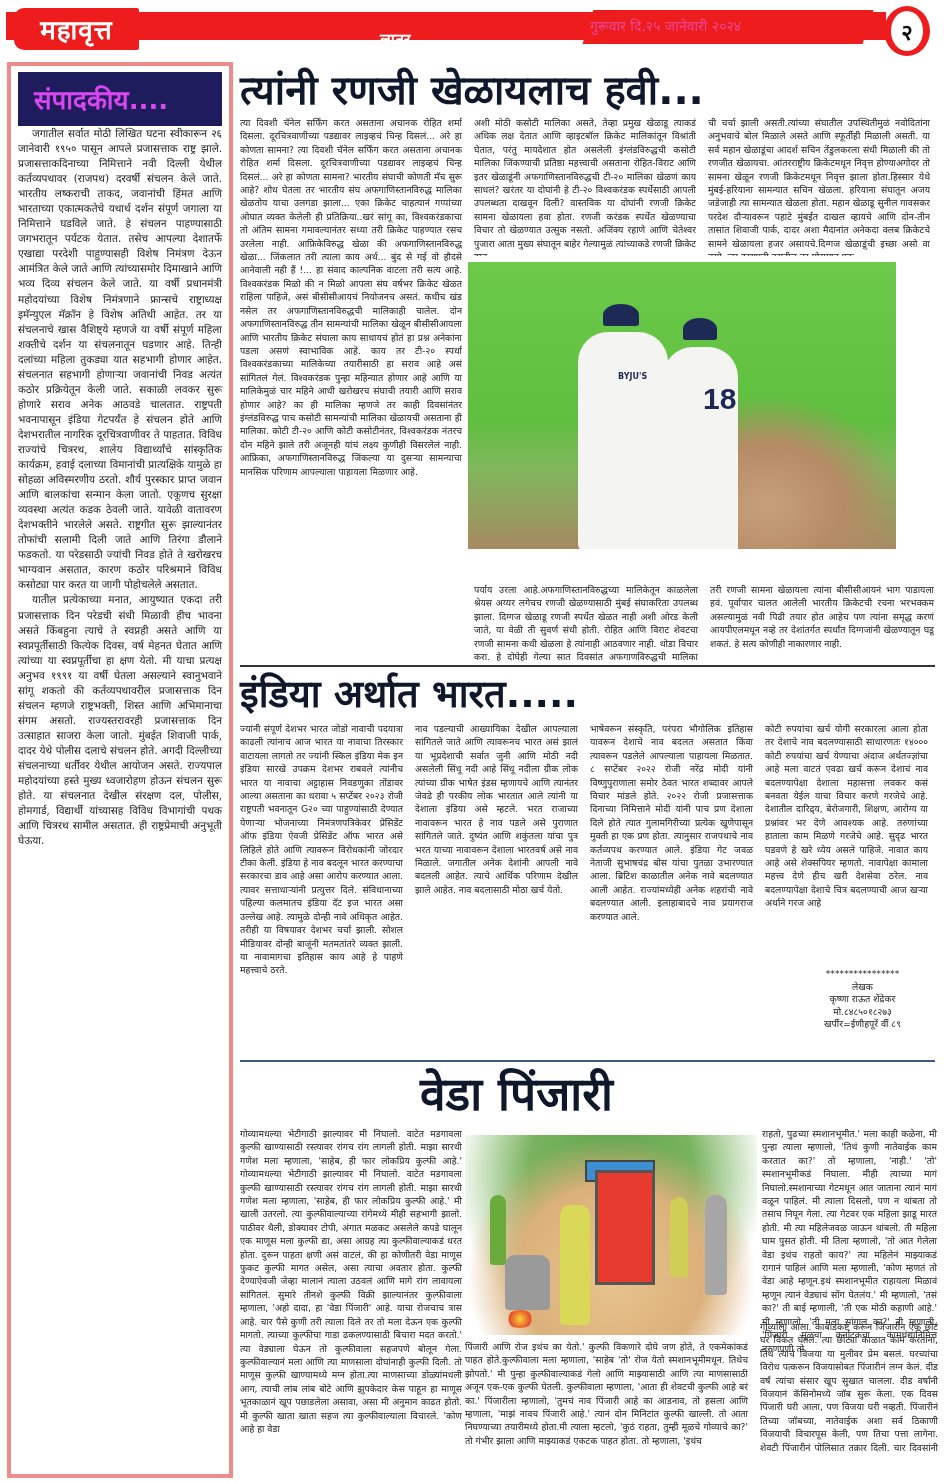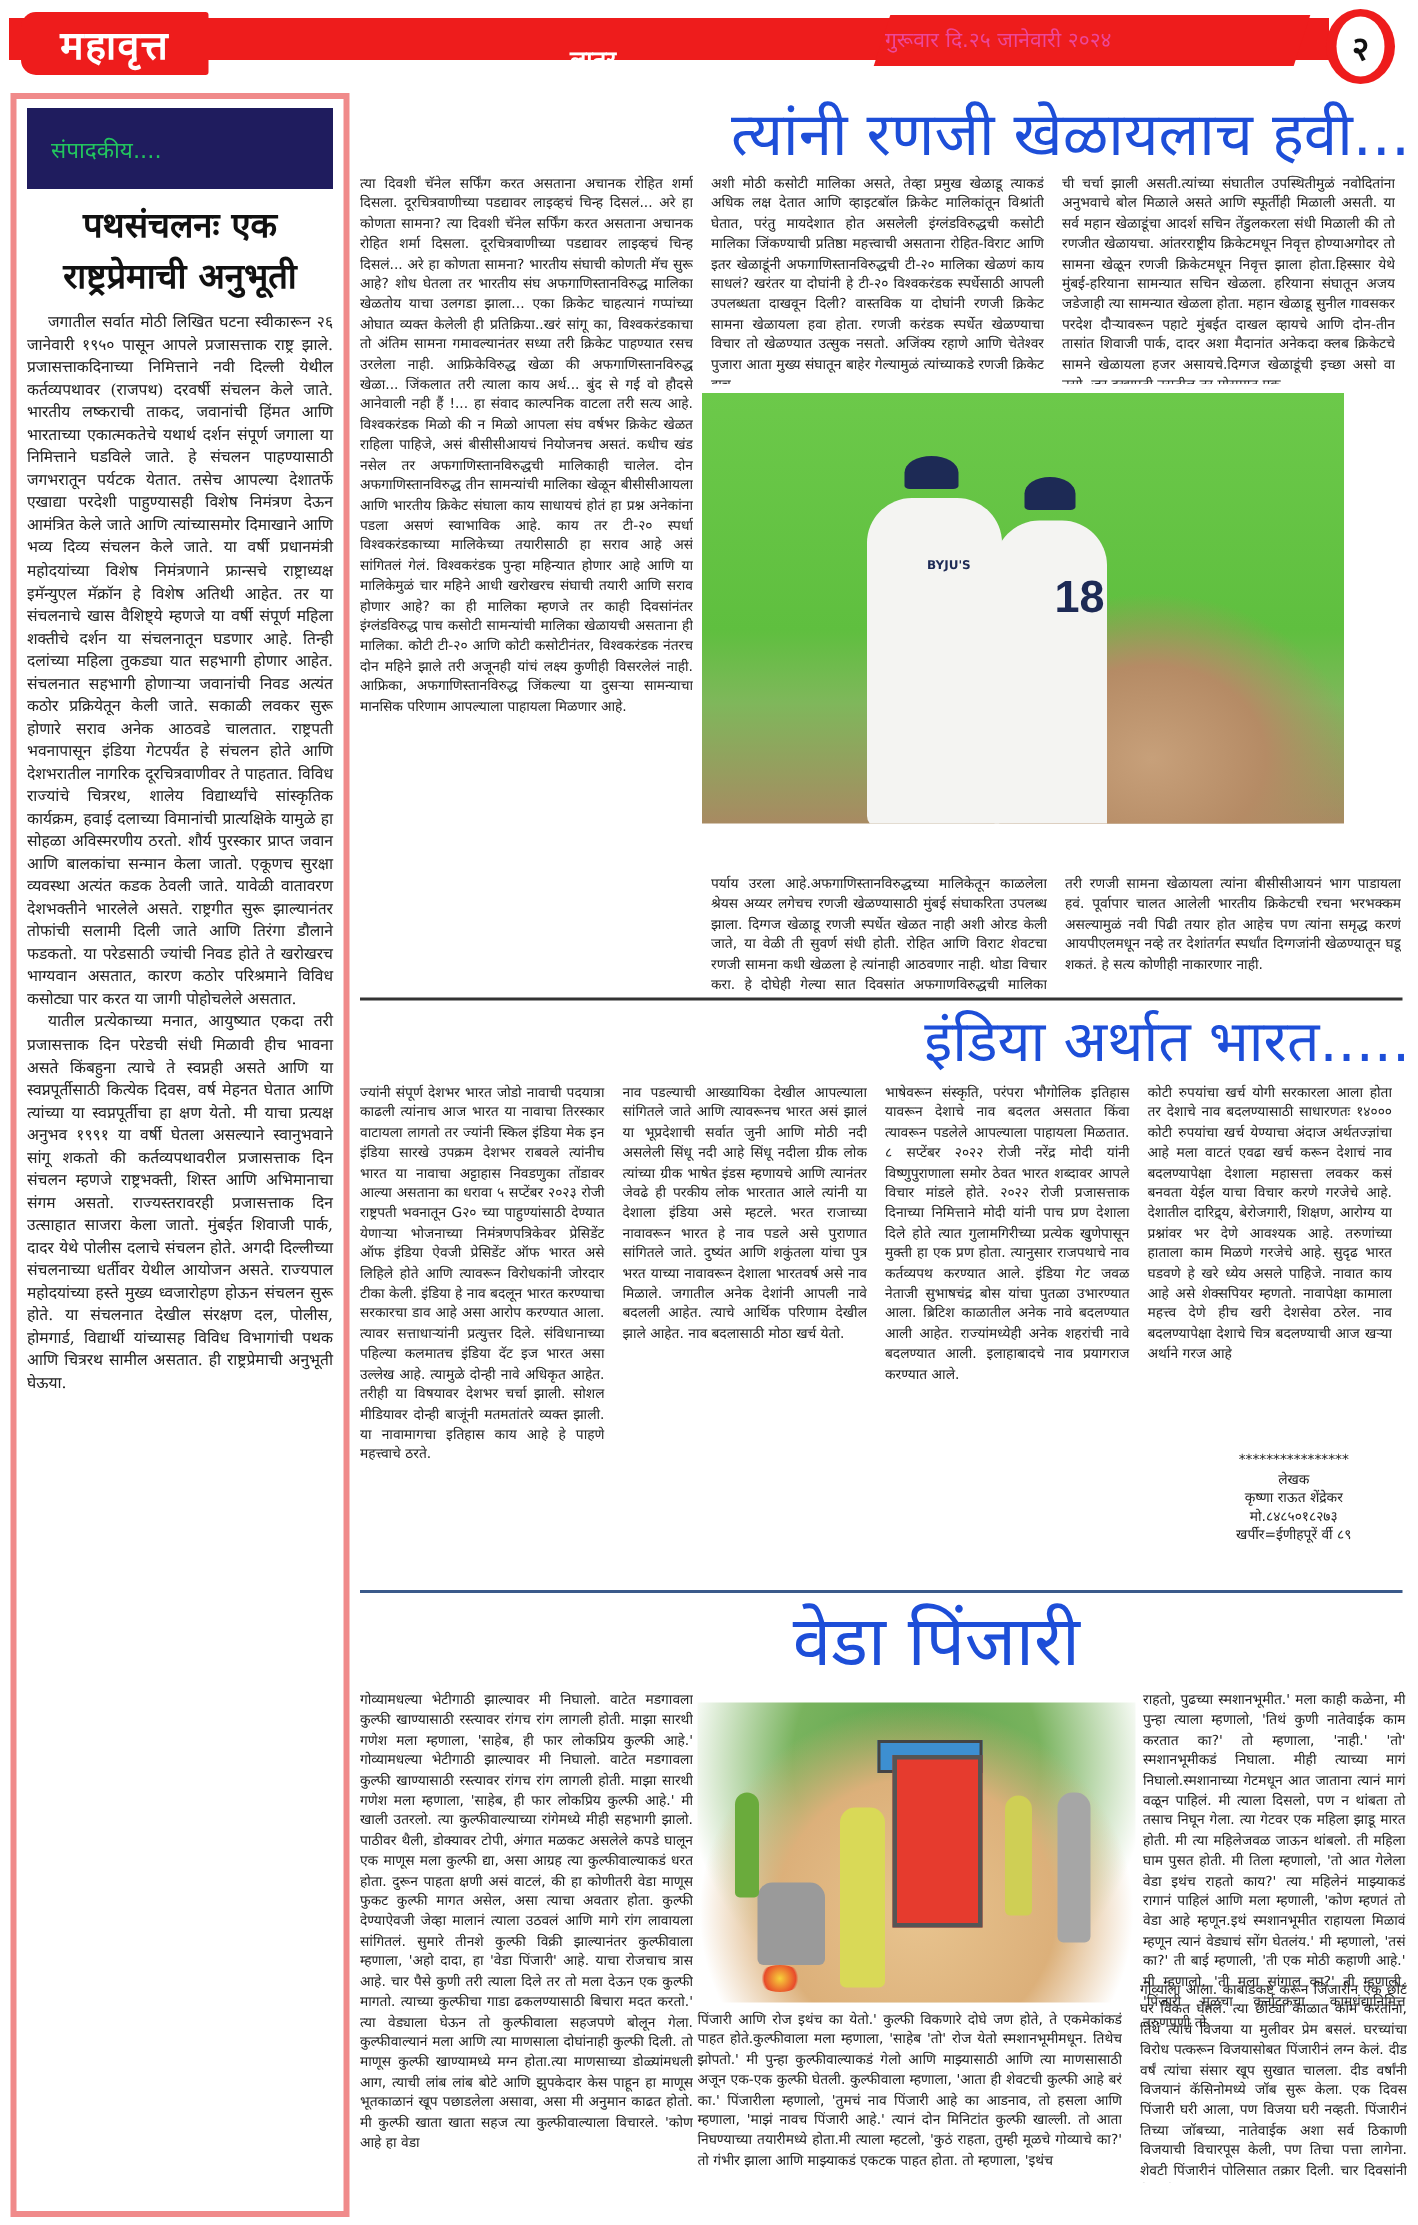--- a/index.html
+++ b/index.html
@@ -13,27 +13,27 @@
   .mast-logo span { color: #fff; font-family: "DejaVu Serif", serif; font-weight: bold; font-size: 26px; letter-spacing: 1px; }
   .mast-city { position: absolute; left: 380px; top: 28px; color: #fff; font-size: 16px; font-weight: bold; }
   .mast-slant { position: absolute; left: 588px; top: 10px; width: 280px; height: 34px; background: #ee1c1c; transform: skewX(-18deg); }
   .mast-date { position: absolute; left: 590px; top: 16px; color: #ec4899; font-size: 14px; }
   .mast-page { position: absolute; left: 884px; top: 6px; width: 46px; height: 50px; border-radius: 50%; background: #ee1c1c; }
   .mast-page-inner { position: absolute; left: 891px; top: 11px; width: 32px; height: 40px; border-radius: 50%; background: #fff; display:flex; align-items:center; justify-content:center; font-size: 22px; font-weight: bold; color: #111; }
 
   
   .editorial { position: absolute; left: 7px; top: 62px; width: 226px; height: 1416px; border: 4px solid #f08a8a; border-top-width: 4px; padding: 6px 7px; }
   .ed-banner { background: #1f1c5e; height: 54px; display:flex; align-items:center; padding-left: 16px; }
-  .ed-banner span { color: #22c55e; font-size: 15px; font-weight: normal; }
+  .ed-banner span { color: #d946ef; font-size: 26px; font-weight: bold; }
   .ed-title { text-align: center; font-size: 23px; line-height: 34px; margin-top: 8px; margin-bottom: 6px; color: #111; }
   .ed-body { font-family: "DejaVu Serif", serif; font-size: 10.4px; line-height: 15.05px; text-align: justify; color: #222; }
   .ed-body p { text-indent: 14px; }
 
   
-  .headline { position: absolute; text-align: right; color: #1d4ed8; font-weight: normal; font-family: "DejaVu Sans", sans-serif; }
+  .headline { position: absolute; text-align: left; color: #0f172a; font-weight: bold; font-family: "DejaVu Sans", sans-serif; }
   .cols { position: absolute; display: flex; gap: 12px; }
   .col { font-size: 9.2px; line-height: 13.4px; text-align: justify; color: #222; overflow: hidden; }
   .rule { position: absolute; height: 2px; background: #333; }
   .rule-blue { position: absolute; height: 2px; background: #3b5a8a; }
 
   
   .photo-cricket { position: absolute; left: 468px; top: 262px; width: 428px; height: 287px; overflow: hidden;
     background: radial-gradient(ellipse at 70% 85%, #c7a07a 0%, #b58b65 18%, transparent 32%), linear-gradient(180deg, #6cc94a 0%, #5fbf3f 55%, #7fb75b 72%, #a88a62 100%); }
   .player { position: absolute; background: #f4f4f2; border-radius: 30px 30px 8px 8px; }
   .cap { position: absolute; background: #1d2a55; border-radius: 50% 50% 10% 10%; }
@@ -62,21 +62,20 @@
   <div class="mast-city">लातूर</div>
   <div class="mast-date">गुरूवार दि.२५ जानेवारी २०२४</div>
   <div class="mast-page"></div>
   <div class="mast-page-inner">२</div>
 </div>
 
 <div class="editorial">
   <div class="ed-banner">
       <span>संपादकीय....</span>
     </div>
-  <h2 class="ed-title">पथसंचलनः एक राष्ट्रप्रेमाची अनुभूती</h2>
   <div class="ed-body">
     <p>जगातील सर्वात मोठी लिखित घटना स्वीकारून २६ जानेवारी १९५० पासून आपले प्रजासत्ताक राष्ट्र झाले. प्रजासत्ताकदिनाच्या निमित्ताने नवी दिल्ली येथील कर्तव्यपथावर (राजपथ) दरवर्षी संचलन केले जाते. भारतीय लष्कराची ताकद, जवानांची हिंमत आणि भारताच्या एकात्मकतेचे यथार्थ दर्शन संपूर्ण जगाला या निमित्ताने घडविले जाते. हे संचलन पाहण्यासाठी जगभरातून पर्यटक येतात. तसेच आपल्या देशातर्फे एखाद्या परदेशी पाहुण्यासही विशेष निमंत्रण देऊन आमंत्रित केले जाते आणि त्यांच्यासमोर दिमाखाने आणि भव्य दिव्य संचलन केले जाते. या वर्षी प्रधानमंत्री महोदयांच्या विशेष निमंत्रणाने फ्रान्सचे राष्ट्राध्यक्ष इमॅन्युएल मॅक्रॉन हे विशेष अतिथी आहेत. तर या संचलनाचे खास वैशिष्ट्ये म्हणजे या वर्षी संपूर्ण महिला शक्तीचे दर्शन या संचलनातून घडणार आहे. तिन्ही दलांच्या महिला तुकड्या यात सहभागी होणार आहेत. संचलनात सहभागी होणाऱ्या जवानांची निवड अत्यंत कठोर प्रक्रियेतून केली जाते. सकाळी लवकर सुरू होणारे सराव अनेक आठवडे चालतात. राष्ट्रपती भवनापासून इंडिया गेटपर्यंत हे संचलन होते आणि देशभरातील नागरिक दूरचित्रवाणीवर ते पाहतात. विविध राज्यांचे चित्ररथ, शालेय विद्यार्थ्यांचे सांस्कृतिक कार्यक्रम, हवाई दलाच्या विमानांची प्रात्यक्षिके यामुळे हा सोहळा अविस्मरणीय ठरतो. शौर्य पुरस्कार प्राप्त जवान आणि बालकांचा सन्मान केला जातो. एकूणच सुरक्षा व्यवस्था अत्यंत कडक ठेवली जाते. यावेळी वातावरण देशभक्तीने भारलेले असते. राष्ट्रगीत सुरू झाल्यानंतर तोफांची सलामी दिली जाते आणि तिरंगा डौलाने फडकतो. या परेडसाठी ज्यांची निवड होते ते खरोखरच भाग्यवान असतात, कारण कठोर परिश्रमाने विविध कसोट्या पार करत या जागी पोहोचलेले असतात.</p>
     <p>यातील प्रत्येकाच्या मनात, आयुष्यात एकदा तरी प्रजासत्ताक दिन परेडची संधी मिळावी हीच भावना असते किंबहुना त्याचे ते स्वप्नही असते आणि या स्वप्नपूर्तीसाठी कित्येक दिवस, वर्ष मेहनत घेतात आणि त्यांच्या या स्वप्नपूर्तीचा हा क्षण येतो. मी याचा प्रत्यक्ष अनुभव १९९१ या वर्षी घेतला असल्याने स्वानुभवाने सांगू शकतो की कर्तव्यपथावरील प्रजासत्ताक दिन संचलन म्हणजे राष्ट्रभक्ती, शिस्त आणि अभिमानाचा संगम असतो. राज्यस्तरावरही प्रजासत्ताक दिन उत्साहात साजरा केला जातो. मुंबईत शिवाजी पार्क, दादर येथे पोलीस दलाचे संचलन होते. अगदी दिल्लीच्या संचलनाच्या धर्तीवर येथील आयोजन असते. राज्यपाल महोदयांच्या हस्ते मुख्य ध्वजारोहण होऊन संचलन सुरू होते. या संचलनात देखील संरक्षण दल, पोलीस, होमगार्ड, विद्यार्थी यांच्यासह विविध विभागांची पथक आणि चित्ररथ सामील असतात. ही राष्ट्रप्रेमाची अनुभूती घेऊया.</p>
   </div>
 </div>
 
 <h1 class="headline" style="left:240px; top:68px; width:700px; font-size:40px; line-height:44px;">त्यांनी रणजी खेळायलाच हवी...</h1>
 <div class="cols" style="left:240px; top:116px; width:695px;">
   <div class="col" style="width:222px; height:545px;">त्या दिवशी चॅनेल सर्फिंग करत असताना अचानक रोहित शर्मा दिसला. दूरचित्रवाणीच्या पडद्यावर लाइव्हचं चिन्ह दिसलं... अरे हा कोणता सामना? त्या दिवशी चॅनेल सर्फिंग करत असताना अचानक रोहित शर्मा दिसला. दूरचित्रवाणीच्या पडद्यावर लाइव्हचं चिन्ह दिसलं... अरे हा कोणता सामना? भारतीय संघाची कोणती मॅच सुरू आहे? शोध घेतला तर भारतीय संघ अफगाणिस्तानविरुद्ध मालिका खेळतोय याचा उलगडा झाला... एका क्रिकेट चाहत्यानं गप्पांच्या ओघात व्यक्त केलेली ही प्रतिक्रिया..खरं सांगू का, विश्वकरंडकाचा तो अंतिम सामना गमावल्यानंतर सध्या तरी क्रिकेट पाहण्यात रसच उरलेला नाही. आफ्रिकेविरुद्ध खेळा की अफगाणिस्तानविरुद्ध खेळा... जिंकलात तरी त्याला काय अर्थ... बुंद से गई वो हौदसे आनेवाली नही हैं !... हा संवाद काल्पनिक वाटला तरी सत्य आहे. विश्वकरंडक मिळो की न मिळो आपला संघ वर्षभर क्रिकेट खेळत राहिला पाहिजे, असं बीसीसीआयचं नियोजनच असतं. कधीच खंड नसेल तर अफगाणिस्तानविरुद्धची मालिकाही चालेल. दोन अफगाणिस्तानविरुद्ध तीन सामन्यांची मालिका खेळून बीसीसीआयला आणि भारतीय क्रिकेट संघाला काय साधायचं होतं हा प्रश्न अनेकांना पडला असणं स्वाभाविक आहे. काय तर टी-२० स्पर्धा विश्वकरंडकाच्या मालिकेच्या तयारीसाठी हा सराव आहे असं सांगितलं गेलं. विश्वकरंडक पुन्हा महिन्यात होणार आहे आणि या मालिकेमुळं चार महिने आधी खरोखरच संघाची तयारी आणि सराव होणार आहे? का ही मालिका म्हणजे तर काही दिवसांनंतर इंग्लंडविरुद्ध पाच कसोटी सामन्यांची मालिका खेळायची असताना ही मालिका. कोटी टी-२० आणि कोटी कसोटीनंतर, विश्वकरंडक नंतरच दोन महिने झाले तरी अजूनही यांचं लक्ष्य कुणीही विसरलेलं नाही. आफ्रिका, अफगाणिस्तानविरुद्ध जिंकल्या या दुसऱ्या सामन्याचा मानसिक परिणाम आपल्याला पाहायला मिळणार आहे.</div>
   <div class="col" style="width:222px; height:140px;">अशी मोठी कसोटी मालिका असते, तेव्हा प्रमुख खेळाडू त्याकडं अधिक लक्ष देतात आणि व्हाइटबॉल क्रिकेट मालिकांतून विश्रांती घेतात, परंतु मायदेशात होत असलेली इंग्लंडविरुद्धची कसोटी मालिका जिंकण्याची प्रतिष्ठा महत्त्वाची असताना रोहित-विराट आणि इतर खेळाडूंनी अफगाणिस्तानविरुद्धची टी-२० मालिका खेळणं काय साधलं? खरंतर या दोघांनी हे टी-२० विश्वकरंडक स्पर्धेसाठी आपली उपलब्धता दाखवून दिली? वास्तविक या दोघांनी रणजी क्रिकेट सामना खेळायला हवा होता. रणजी करंडक स्पर्धेत खेळण्याचा विचार तो खेळण्यात उत्सुक नसतो. अजिंक्य रहाणे आणि चेतेश्वर पुजारा आता मुख्य संघातून बाहेर गेल्यामुळं त्यांच्याकडे रणजी क्रिकेट हाच</div>

